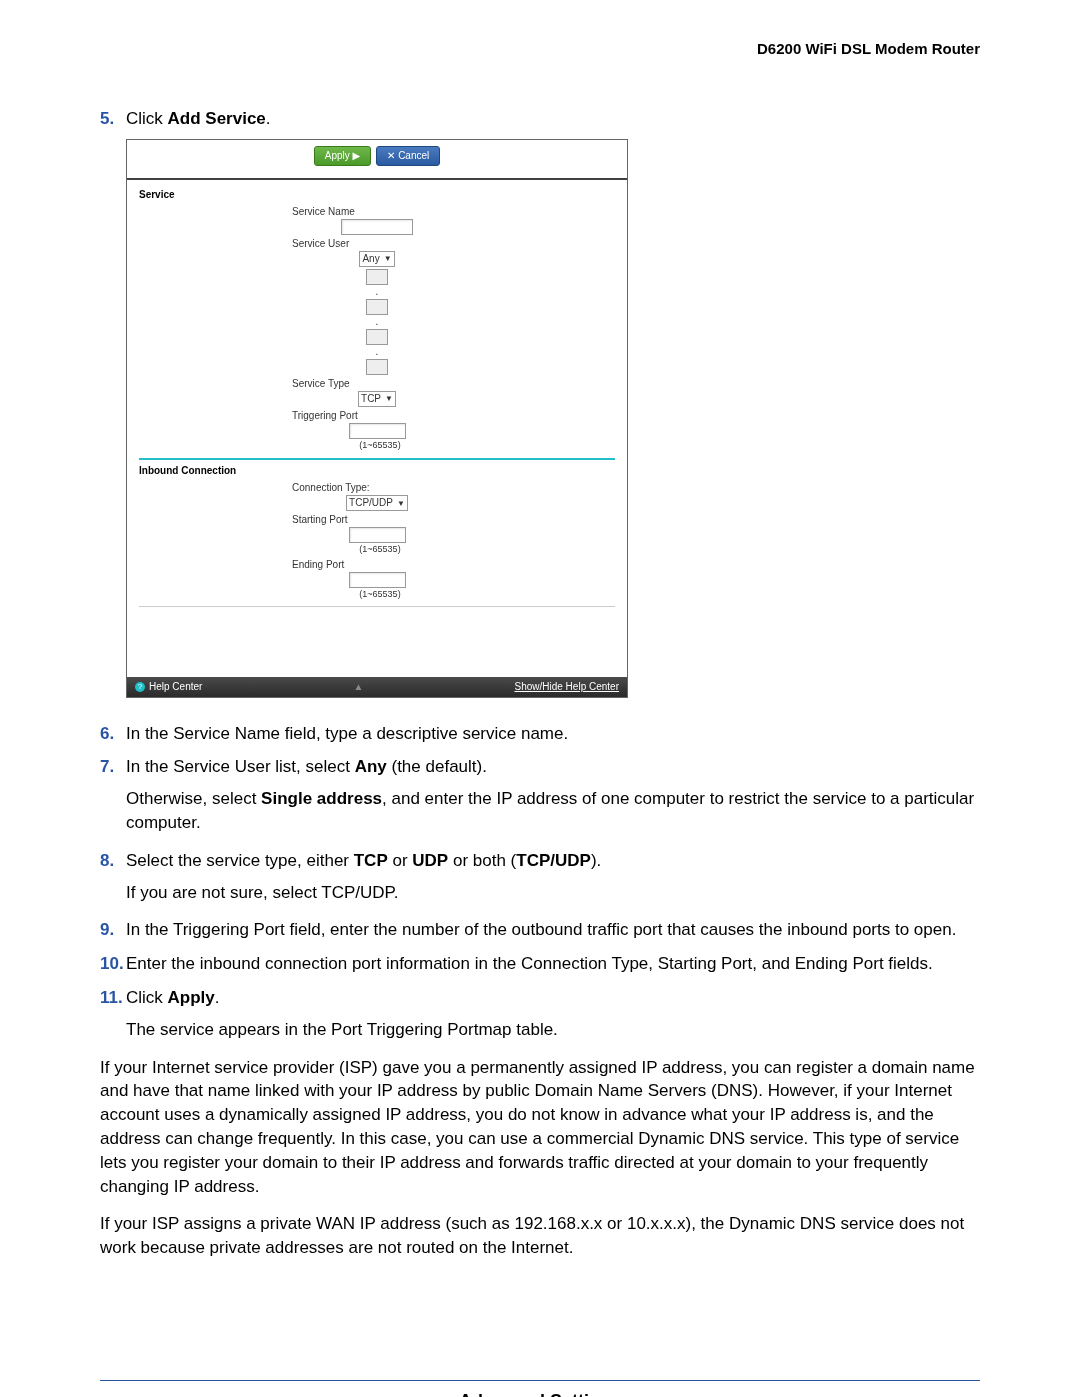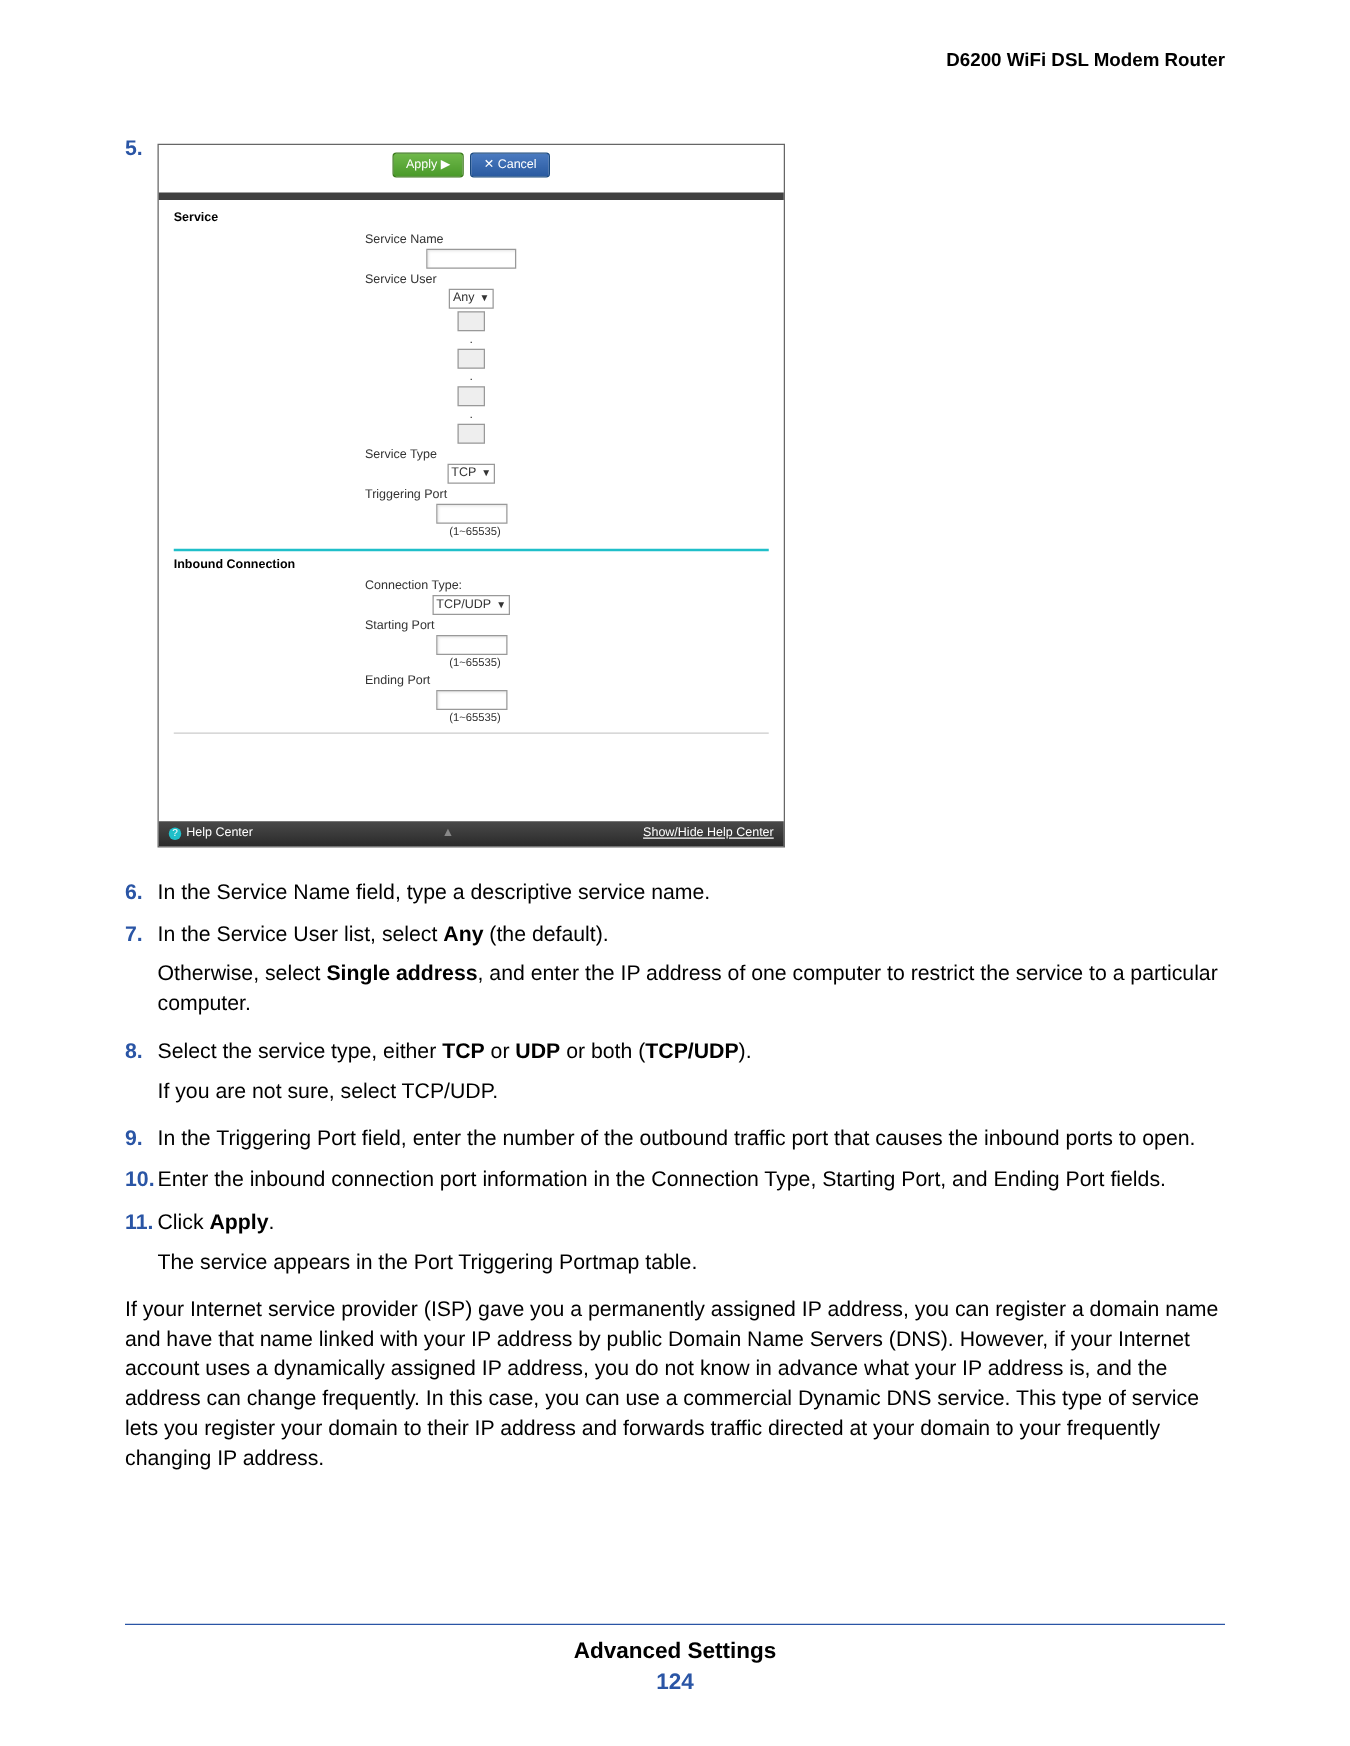--- a/index.html
+++ b/index.html
@@ -99,21 +99,21 @@
     color: #fff;
     font-size: 10px;
     padding: 2px 10px;
     border-radius: 3px;
     margin: 0 1px;
   }
   .ss-apply { background: linear-gradient(#6fb84a,#4a9a2a); border:1px solid #3a7a1a;}
   .ss-cancel { background: linear-gradient(#4a7ac0,#2a5aa0); border:1px solid #1a4a80;}
   .ss-content {
     padding: 4px 12px 0 12px;
-    border-top: 6px solid #404040;
+    border-top: 2px solid #404040;
   }
   .ss-section-head {
     font-weight: bold;
     font-size: 10px;
     margin: 4px 0 2px 0;
   }
   .ss-row {
     display: flex;
     align-items: center;
     padding: 1px 0;
@@ -174,20 +174,23 @@
 <body>
 
 <div class="page">
   <div class="doc-header">D6200 WiFi DSL Modem Router</div>
 
   <ol class="steps">
 
     <li>
       <span class="num">5.</span>
       <div class="body">
+        <div>
+          <span>Click </span><span class="bold">Add Service</span><span>.</span>
+        </div>
 
         <div class="screenshot">
           <div class="ss-btnrow">
             <span class="ss-btn ss-apply">Apply ▶</span>
             <span class="ss-btn ss-cancel">✕ Cancel</span>
           </div>
           <div class="ss-content">
             <div class="ss-section-head">Service</div>
             <div class="ss-row">
               <span class="label">Service Name</span>
@@ -291,19 +294,20 @@
       <div class="body">
         <div>
           <span>Click </span><span class="bold">Apply</span><span>.</span>
         </div>
         <div class="sub">The service appears in the Port Triggering Portmap table.</div>
       </div>
     </li>
   </ol>
 
   <p class="para">If your Internet service provider (ISP) gave you a permanently assigned IP address, you can register a domain name and have that name linked with your IP address by public Domain Name Servers (DNS). However, if your Internet account uses a dynamically assigned IP address, you do not know in advance what your IP address is, and the address can change frequently. In this case, you can use a commercial Dynamic DNS service. This type of service lets you register your domain to their IP address and forwards traffic directed at your domain to your frequently changing IP address.</p>
+  <p class="para">If your ISP assigns a private WAN IP address (such as 192.168.x.x or 10.x.x.x), the Dynamic DNS service does not work because private addresses are not routed on the Internet.</p>
 
   <hr class="footer-sep">
   <div class="footer">
     <div class="bold">Advanced Settings</div>
     <div class="pg">124</div>
   </div>
 </div>
 
 </body></html>

